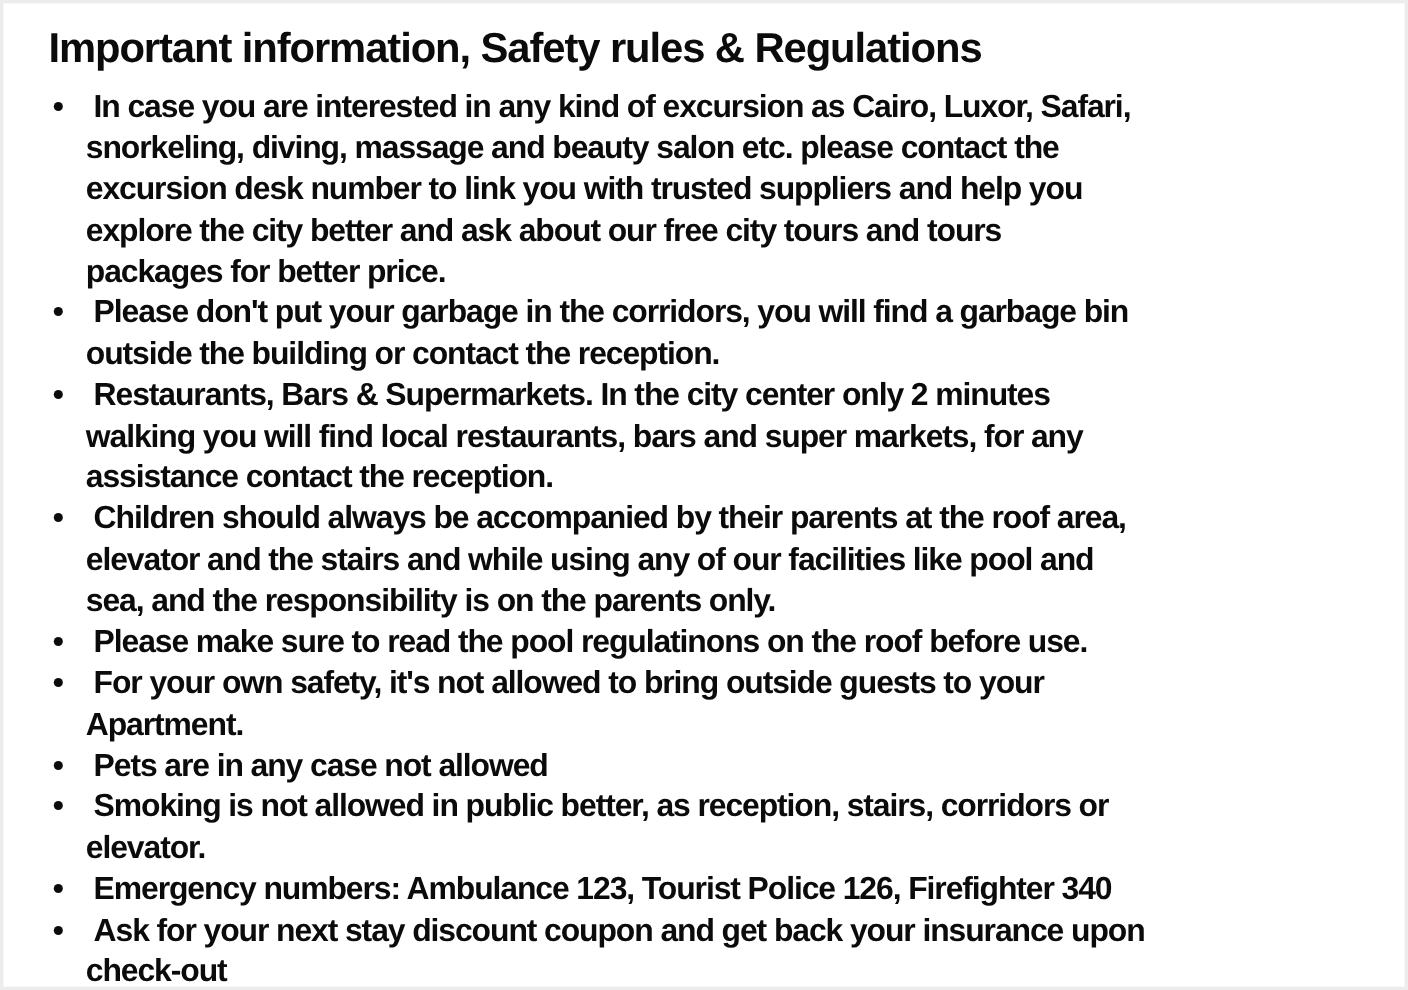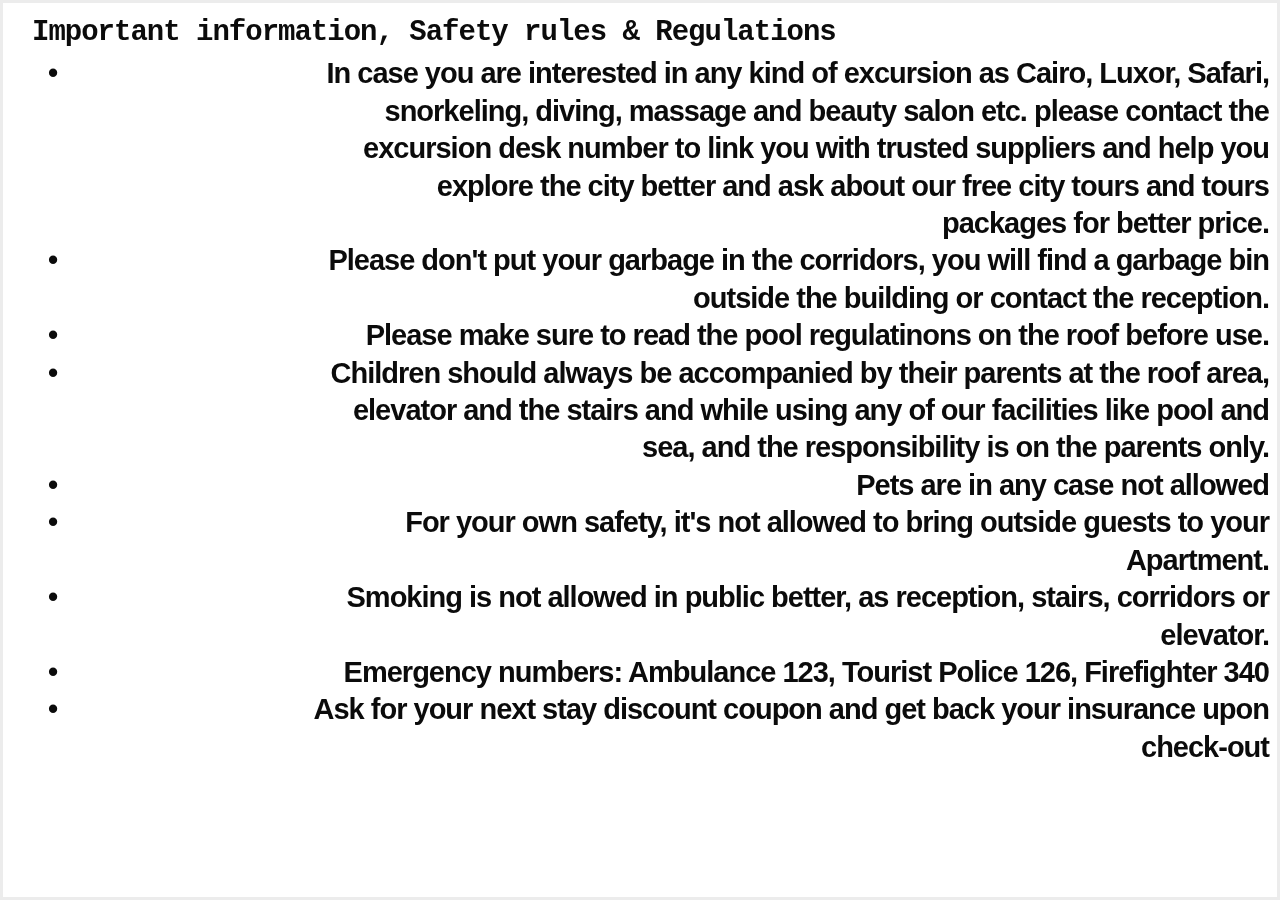--- a/index.html
+++ b/index.html
@@ -21,37 +21,35 @@
     padding: 7px 8px 0 25px;
     font-family: "Liberation Sans", "DejaVu Sans", sans-serif;
     font-weight: 700;
     color: #0b0b0b;
     font-size: 29px;
     line-height: 37.4px;
     letter-spacing: -1px;
     overflow: hidden;
   }
   .title {
-    margin: 4px;
-    font-size: 29px;
+    margin: 16px;
+    font-size: 38px;
     line-height: 37.4px;
     font-weight: 700;
     white-space: pre-wrap;
-    font-family: Liberation Mono, monospace;
   }
   ul.rules {
     list-style: none;
     margin: 0;
     padding: 0;
   }
   li.rule {
     position: relative;
     padding-left: 50px;
     white-space: pre-wrap;
-    text-align: right;
   }
   li.rule::before {
     content: "\2022";
     position: absolute;
     left: 20px;
     top: 0;
     letter-spacing: 0;
   }
 </style>
 </head>
@@ -60,26 +58,29 @@
 <div class="page">
   <h1 class="title">Important information, Safety rules &amp; Regulations</h1>
   <ul class="rules">
     <li class="rule"> In case you are interested in any kind of excursion as Cairo, Luxor, Safari,
 snorkeling, diving, massage and beauty salon etc. please contact the
 excursion desk number to link you with trusted suppliers and help you
 explore the city better and ask about our free city tours and tours
 packages for better price.</li>
     <li class="rule"> Please don't put your garbage in the corridors, you will find a garbage bin
 outside the building or contact the reception.</li>
-    <li class="rule"> Please make sure to read the pool regulatinons on the roof before use.</li>
+    <li class="rule"> Restaurants, Bars &amp; Supermarkets. In the city center only 2 minutes
+walking you will find local restaurants, bars and super markets, for any
+assistance contact the reception.</li>
     <li class="rule"> Children should always be accompanied by their parents at the roof area,
 elevator and the stairs and while using any of our facilities like pool and
 sea, and the responsibility is on the parents only.</li>
-    <li class="rule"> Pets are in any case not allowed</li>
+    <li class="rule"> Please make sure to read the pool regulatinons on the roof before use.</li>
     <li class="rule"> For your own safety, it's not allowed to bring outside guests to your
 Apartment.</li>
+    <li class="rule"> Pets are in any case not allowed</li>
     <li class="rule"> Smoking is not allowed in public better, as reception, stairs, corridors or
 elevator.</li>
     <li class="rule"> Emergency numbers: Ambulance 123, Tourist Police 126, Firefighter 340</li>
     <li class="rule"> Ask for your next stay discount coupon and get back your insurance upon
 check-out</li>
   </ul>
 </div>
 
 </body></html>

